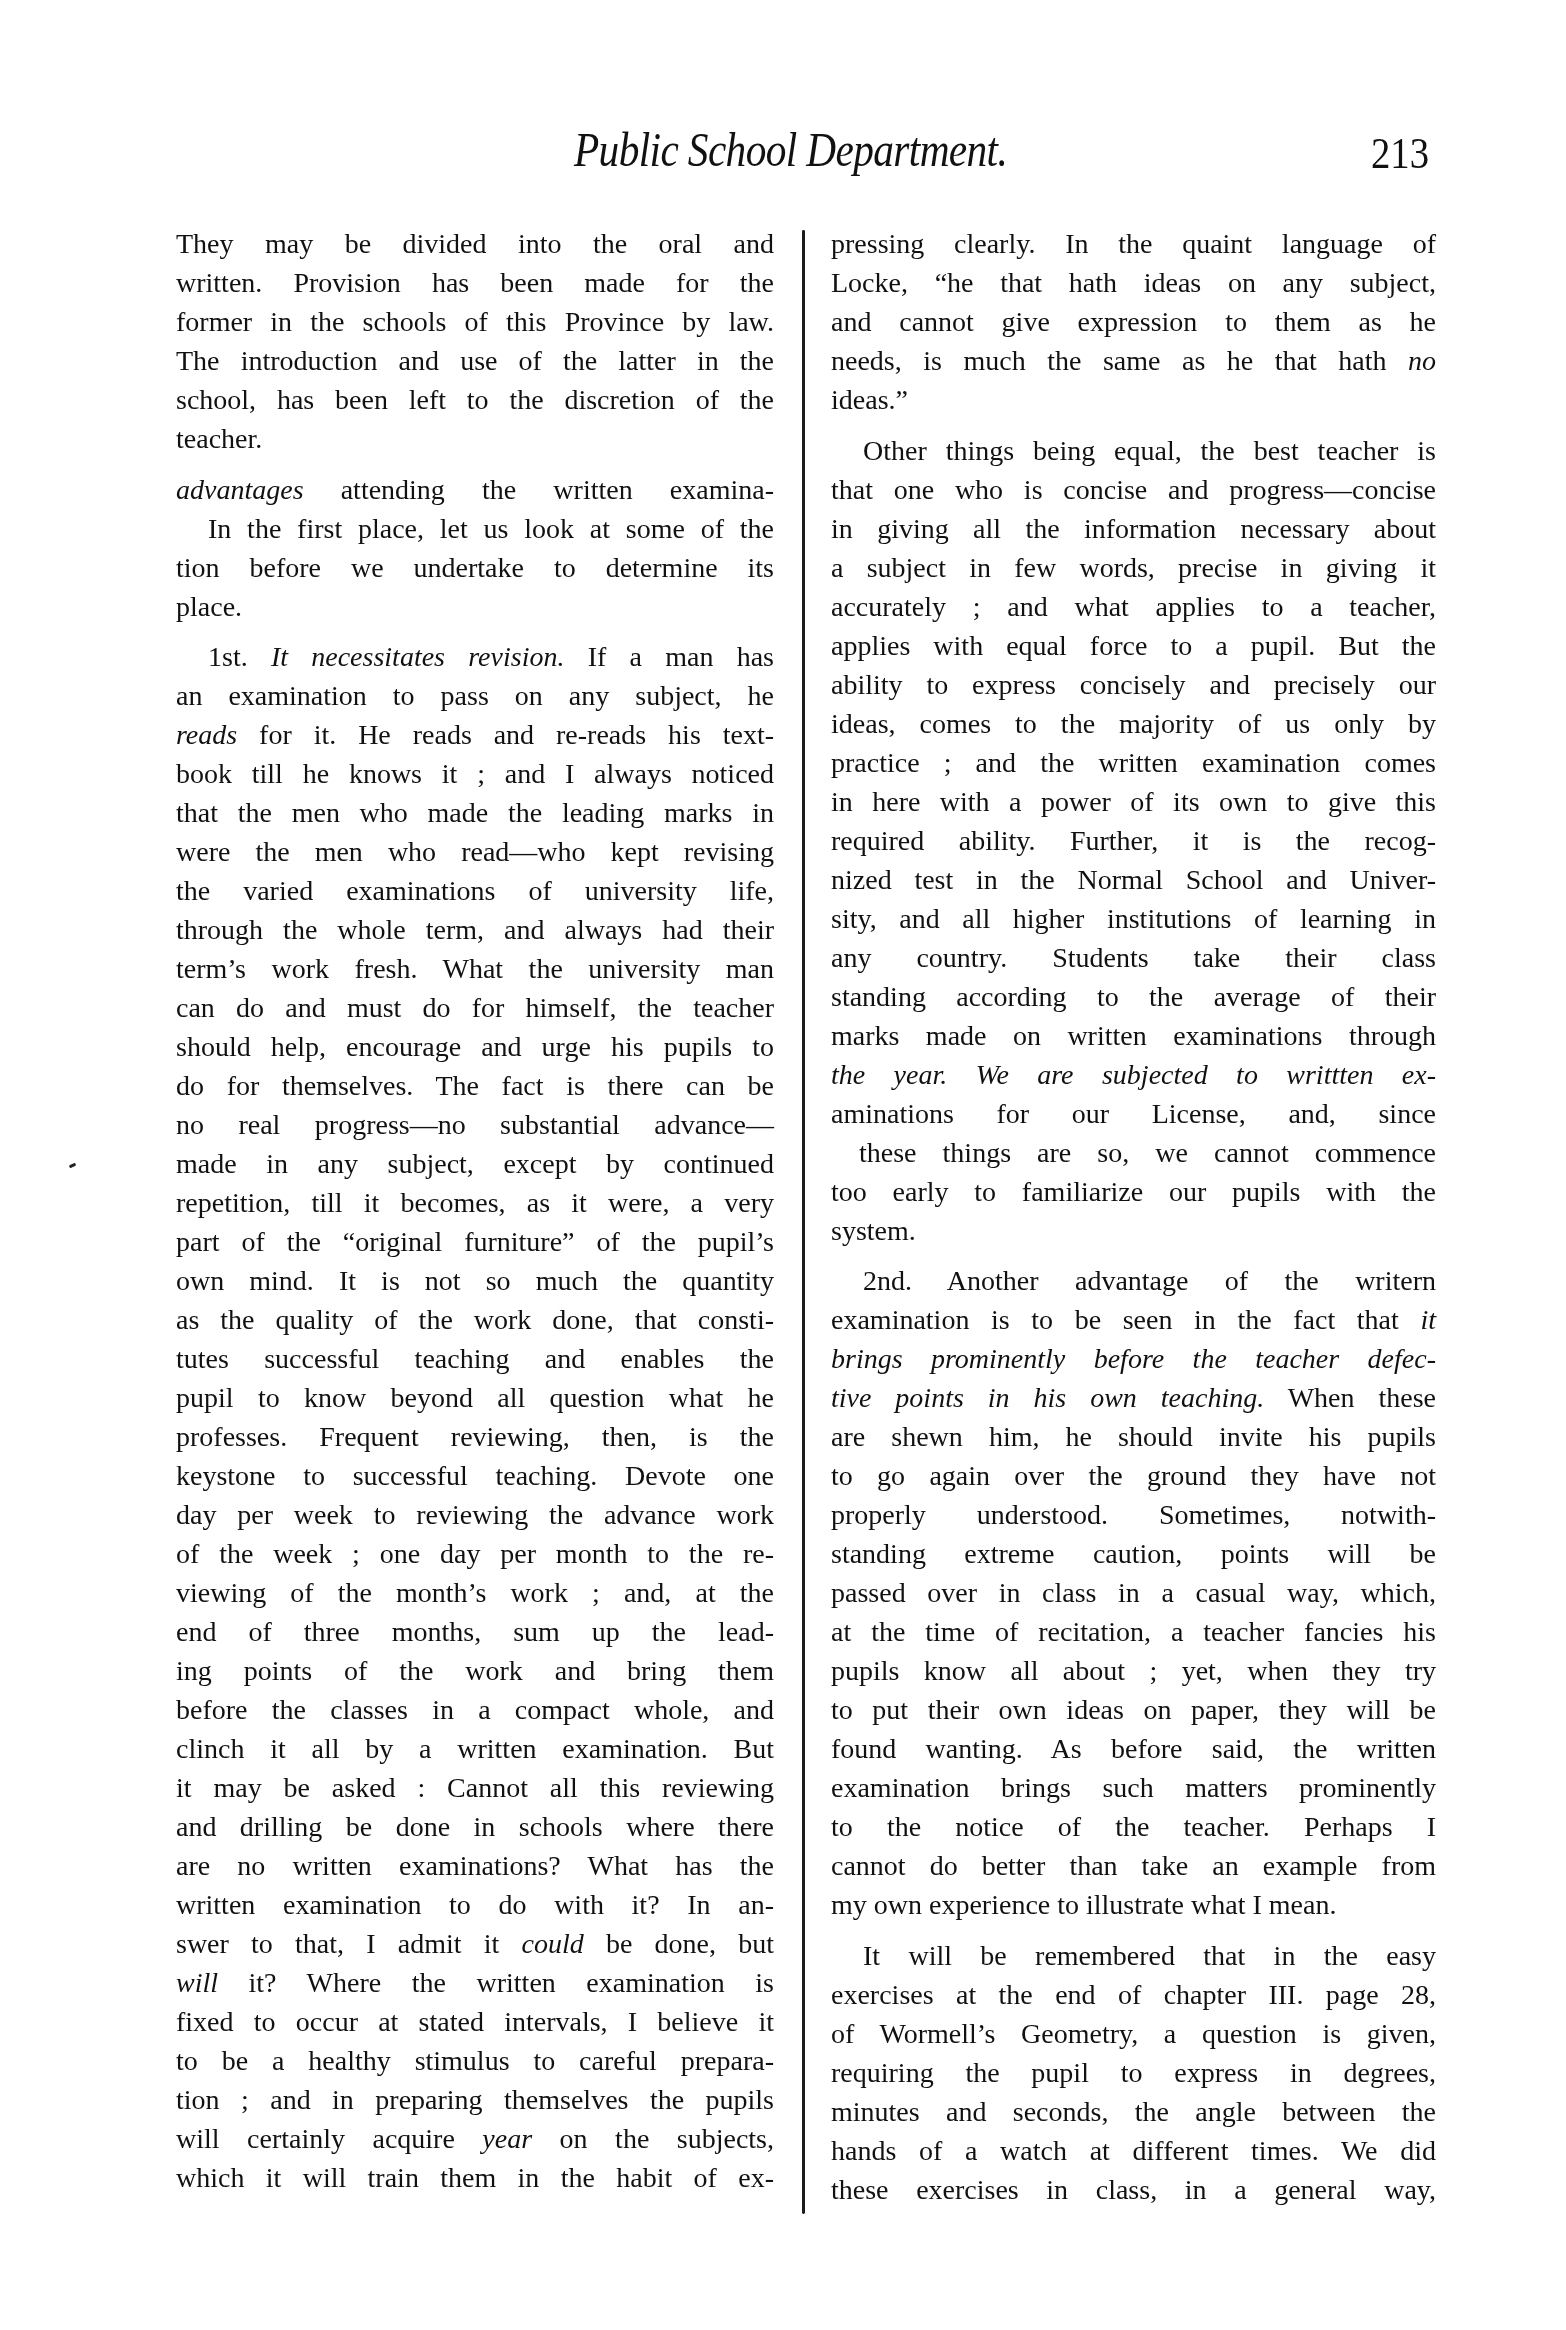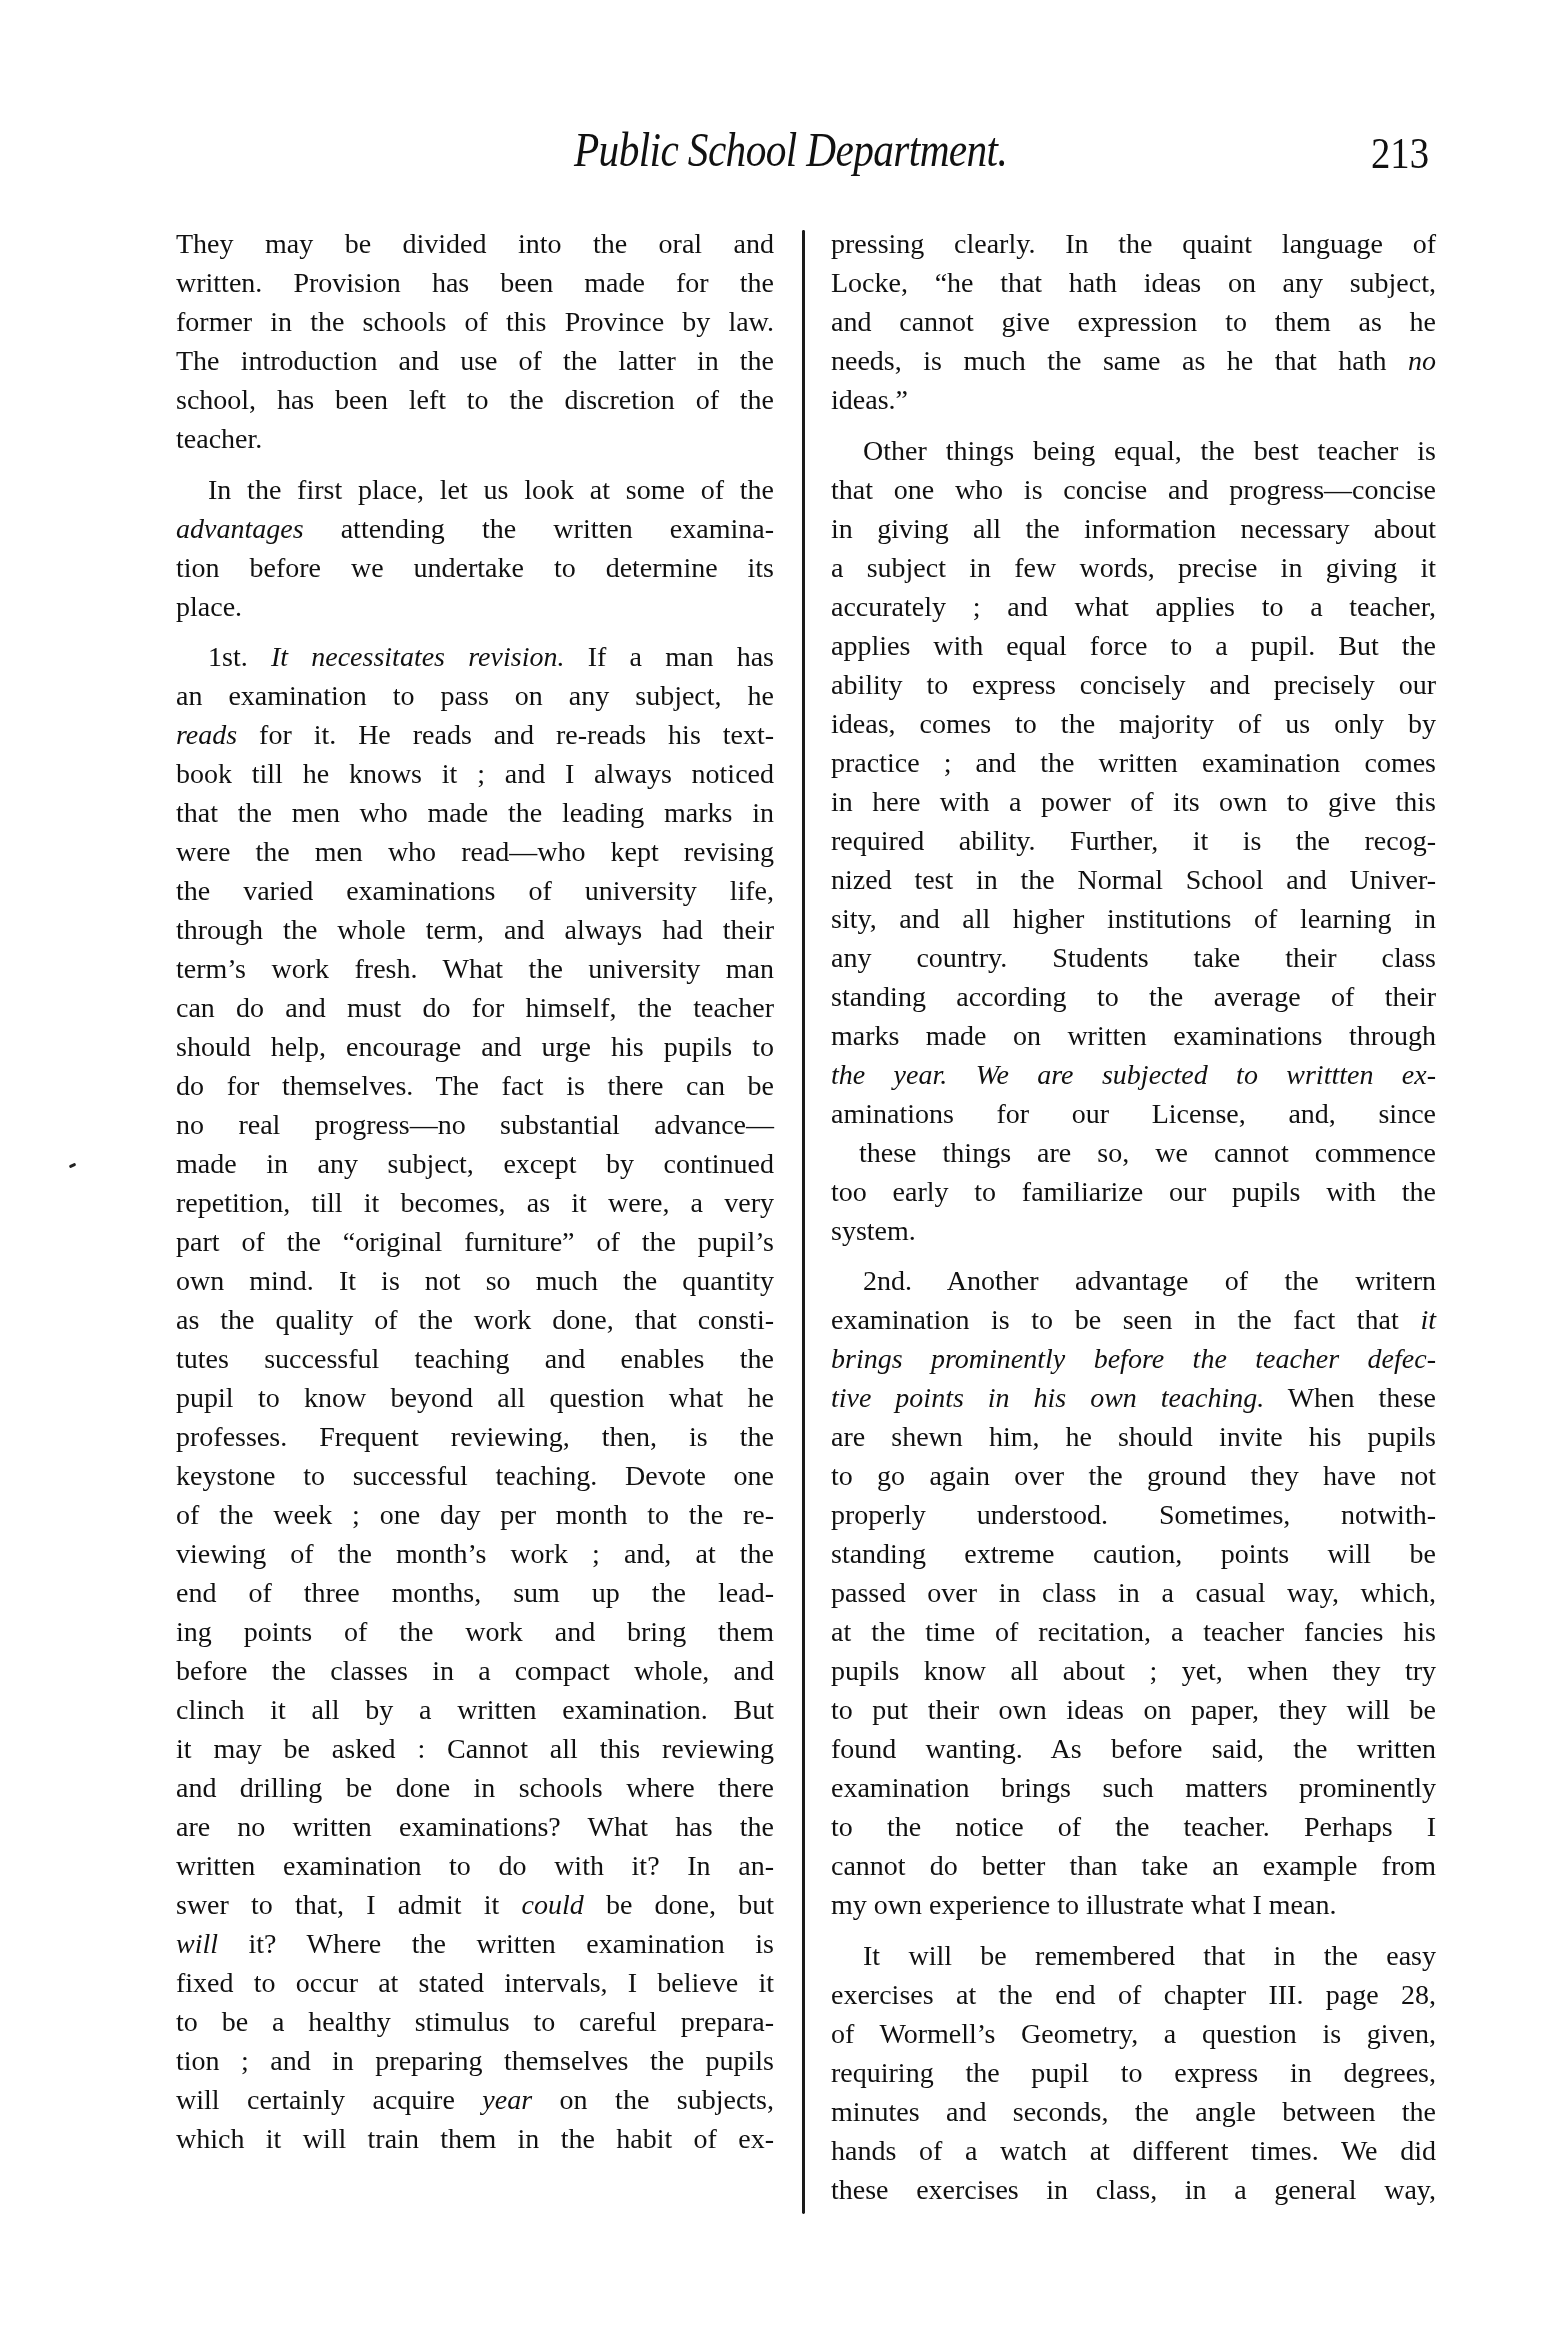--- a/index.html
+++ b/index.html
@@ -53,22 +53,22 @@
   <div class="folio">213</div>
 
   <div class="column col-left" id="col-left">
       <span class="line" style="white-space: nowrap;"><span>They may be divided into the oral and</span></span>
       <span class="line" style="white-space: nowrap;"><span>written. Provision has been made for the</span></span>
       <span class="line" style="white-space: nowrap;"><span>former in the schools of this Province by law.</span></span>
       <span class="line" style="white-space: nowrap;"><span>The introduction and use of the latter in the</span></span>
       <span class="line" style="white-space: nowrap;"><span>school, has been left to the discretion of the</span></span>
       <span class="line last" style="white-space: nowrap;"><span>teacher.</span></span>
       <span class="para-gap"></span>
+      <span class="line" style="white-space: nowrap;"><span class="it">advantages</span><span> attending the written examina-</span></span>
       <span class="line indent" style="white-space: nowrap;"><span>In the first place, let us look at some of the</span></span>
-      <span class="line" style="white-space: nowrap;"><span class="it">advantages</span><span> attending the written examina-</span></span>
       <span class="line" style="white-space: nowrap;"><span>tion before we undertake to determine its</span></span>
       <span class="line last" style="white-space: nowrap;"><span>place.</span></span>
       <span class="para-gap"></span>
       <span class="line indent" style="white-space: nowrap;"><span>1st. </span><span class="it">It necessitates revision.</span><span>  If a man has</span></span>
       <span class="line" style="white-space: nowrap;"><span>an examination to pass on any subject, he</span></span>
       <span class="line" style="white-space: nowrap;"><span class="it">reads</span><span> for it. He reads and re-reads his text-</span></span>
       <span class="line" style="white-space: nowrap;"><span>book till he knows it ; and I always noticed</span></span>
       <span class="line" style="white-space: nowrap;"><span>that the men who made the leading marks in</span></span>
       <span class="line" style="white-space: nowrap;"><span>were the men who read—who kept revising</span></span>
       <span class="line" style="white-space: nowrap;"><span>the varied examinations of university life,</span></span>
@@ -80,20 +80,21 @@
       <span class="line" style="white-space: nowrap;"><span>no real progress—no substantial advance—</span></span>
       <span class="line" style="white-space: nowrap;"><span>made in any subject, except by continued</span></span>
       <span class="line" style="white-space: nowrap;"><span>repetition, till it becomes, as it were, a very</span></span>
       <span class="line" style="white-space: nowrap;"><span>part of the “original furniture” of the pupil’s</span></span>
       <span class="line" style="white-space: nowrap;"><span>own mind. It is not so much the quantity</span></span>
       <span class="line" style="white-space: nowrap;"><span>as the quality of the work done, that consti-</span></span>
       <span class="line" style="white-space: nowrap;"><span>tutes successful teaching and enables the</span></span>
       <span class="line" style="white-space: nowrap;"><span>pupil to know beyond all question what he</span></span>
       <span class="line" style="white-space: nowrap;"><span>professes. Frequent reviewing, then, is the</span></span>
       <span class="line" style="white-space: nowrap;"><span>keystone to successful teaching. Devote one</span></span>
+      <span class="line" style="white-space: nowrap;"><span>day per week to reviewing the advance work</span></span>
       <span class="line" style="white-space: nowrap;"><span>of the week ; one day per month to the re-</span></span>
       <span class="line" style="white-space: nowrap;"><span>viewing of the month’s work ; and, at the</span></span>
       <span class="line" style="white-space: nowrap;"><span>end of three months, sum up the lead-</span></span>
       <span class="line" style="white-space: nowrap;"><span>ing points of the work and bring them</span></span>
       <span class="line" style="white-space: nowrap;"><span>before the classes in a compact whole, and</span></span>
       <span class="line" style="white-space: nowrap;"><span>clinch it all by a written examination. But</span></span>
       <span class="line" style="white-space: nowrap;"><span>it may be asked : Cannot all this reviewing</span></span>
       <span class="line" style="white-space: nowrap;"><span>and drilling be done in schools where there</span></span>
       <span class="line" style="white-space: nowrap;"><span>are no written examinations? What has the</span></span>
       <span class="line" style="white-space: nowrap;"><span>written examination to do with it? In an-</span></span>

